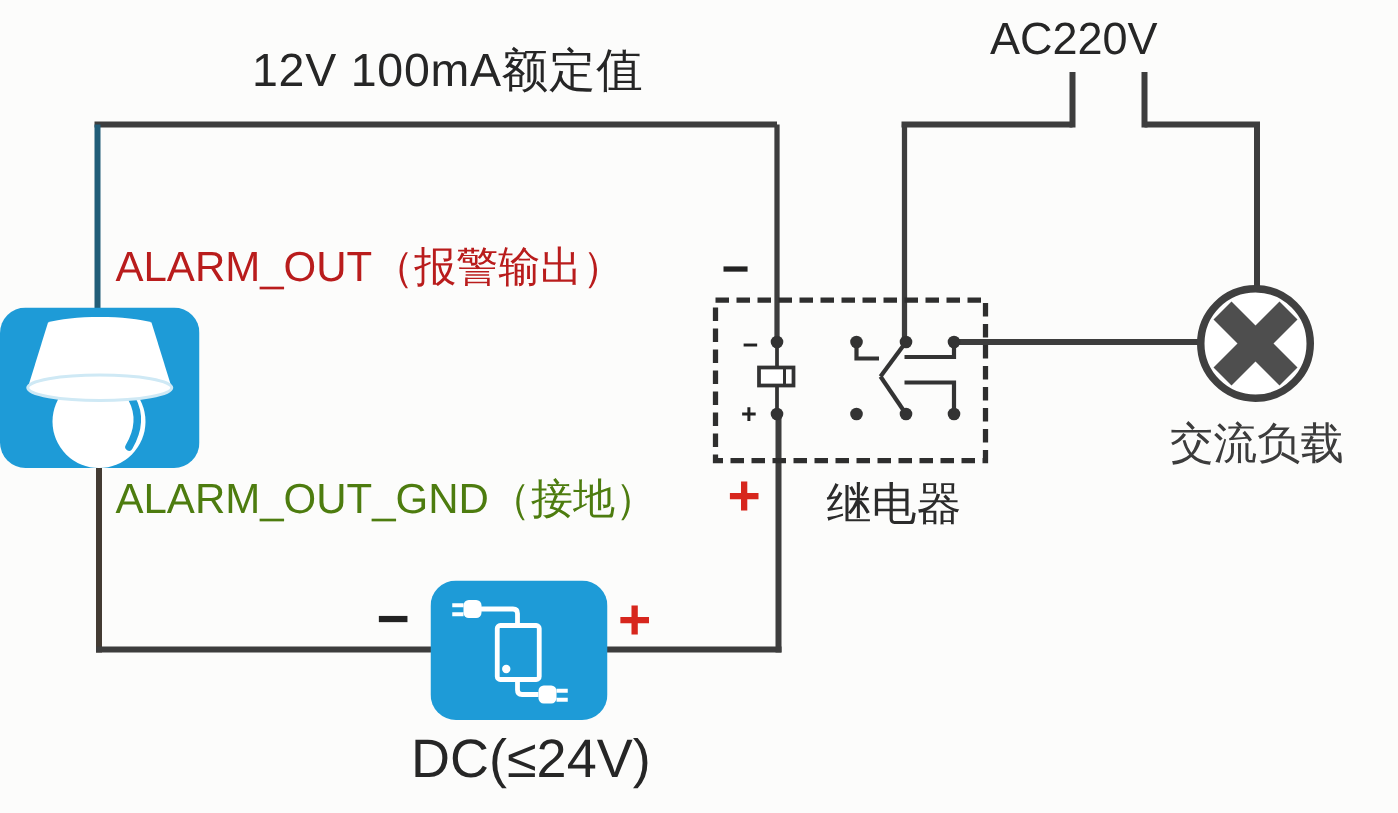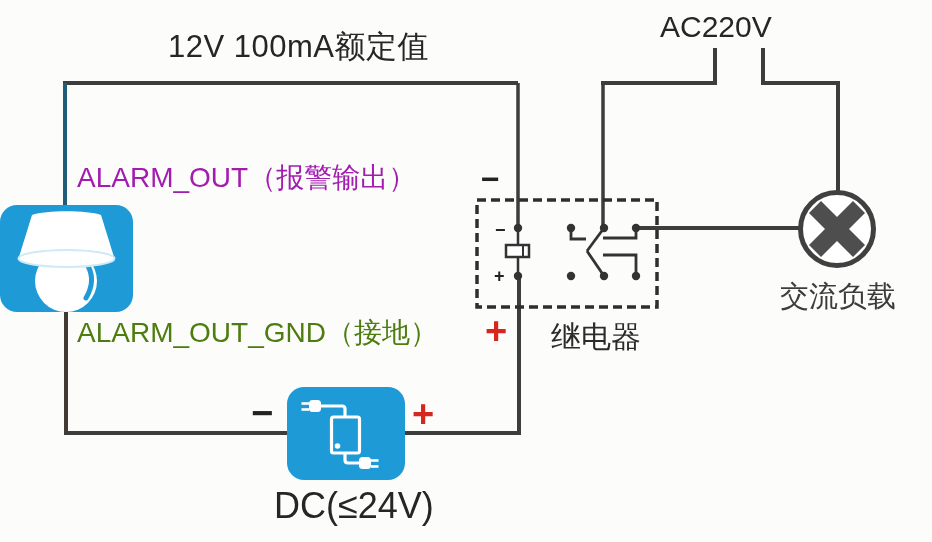--- a/index.html
+++ b/index.html
@@ -11,21 +11,21 @@
     font-family:"Liberation Sans","DejaVu Sans",sans-serif;
   }
   .label{
     position:absolute;
     line-height:1;
     white-space:nowrap;
     color:#262626;
   }
   .t-title   {left:168px;top:31px;font-size:31px;letter-spacing:.5px;}
   .t-ac      {left:660px;top:12px;font-size:30px;}
-  .t-alarm   {left:77px;top:164px;font-size:28px;color:#a21caf;}
+  .t-alarm   {left:77px;top:164px;font-size:28px;color:#b91c1c;}
   .t-gnd     {left:77px;top:319px;font-size:28px;color:#4d7c0f;}
   .t-relay   {left:551px;top:322px;font-size:30px;color:#2b2b2b;text-align:right;}
   .t-load    {left:780px;top:282px;font-size:29px;color:#3c3c3c;}
   .t-dc      {left:274px;top:488px;font-size:36px;}
   .sign      {position:absolute;line-height:1;font-weight:700;}
   .s-relay-minus {left:481px;top:163px;font-size:32px;color:#222;}
   .s-relay-plus  {left:485px;top:312px;font-size:38px;color:#d7261d;}
   .s-dc-minus    {left:251px;top:394px;font-size:38px;color:#222;}
   .s-dc-plus     {left:412px;top:395px;font-size:38px;color:#d7261d;}
   .s-coil-minus  {left:495px;top:221px;font-size:18px;color:#222;}

